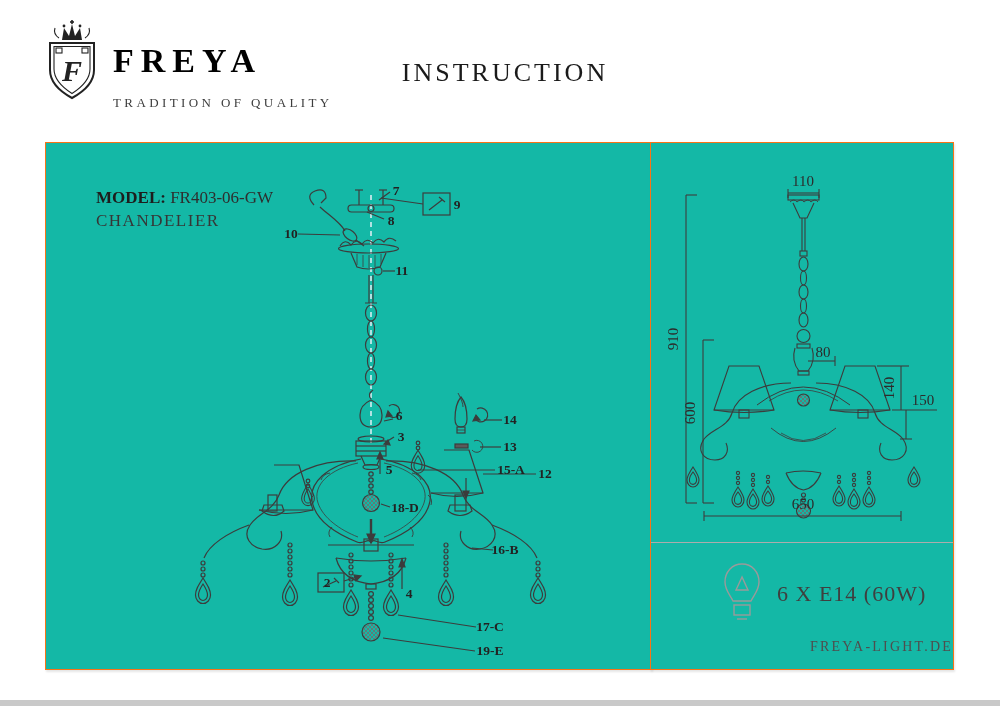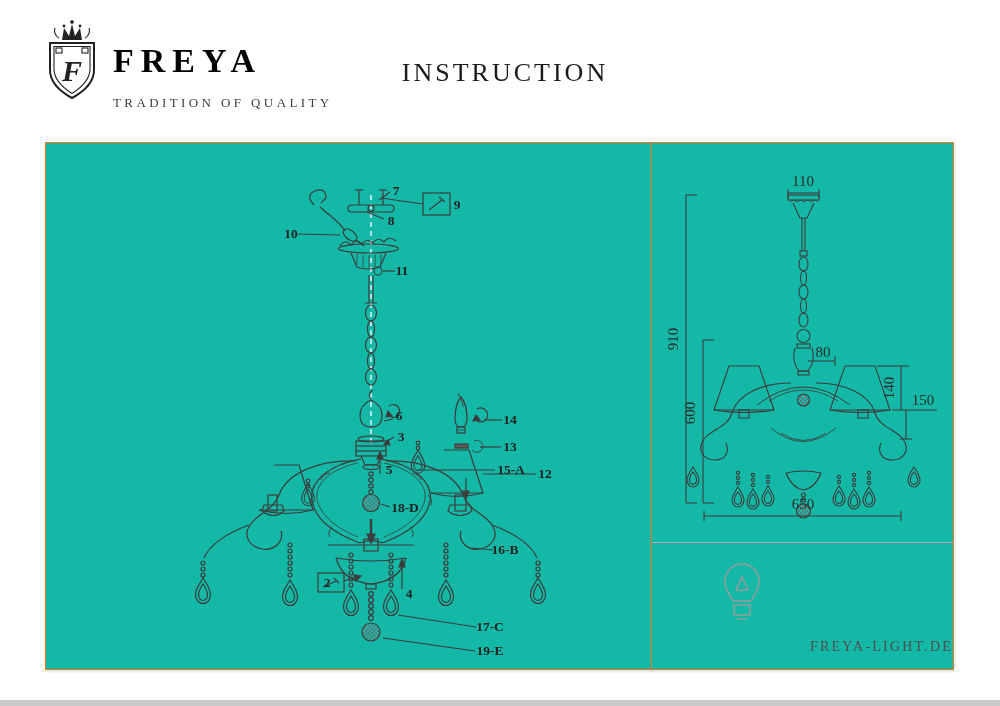--- a/index.html
+++ b/index.html
@@ -65,20 +65,25 @@
   <div class="brand-block">
     <div class="brand-name">FREYA</div>
     <div class="brand-tagline">TRADITION OF QUALITY</div>
   </div>
 </div>
 
 <div class="page-title">INSTRUCTION</div>
 
 <div class="box" id="left-box">
   <div class="model-block">
+    <div class="model-line">
+      <span class="model-label">MODEL:</span>
+      <span>FR403-06-GW</span>
+    </div>
+    <div class="product-type">CHANDELIER</div>
   </div>
 
   <svg width="605" height="526" viewBox="0 0 605 526">
     <defs>
       <pattern id="hatch" width="4" height="4" patternUnits="userSpaceOnUse">
         <path d="M0,4 L4,0 M0,0 L4,4" stroke="#6d6d6d" stroke-width="0.8"></path>
       </pattern>
       <g id="drop" stroke="#3c3c3c" fill="none" stroke-width="1.2">
         <path d="M0,-13 C5,-5 7.5,-1 7.5,4 A7.5,8.5 0 1 1 -7.5,4 C-7.5,-1 -5,-5 0,-13 Z"></path>
         <path d="M0,-7 C3,-2.5 4.5,0.5 4.5,4 A4.5,5.5 0 1 1 -4.5,4 C-4.5,0.5 -3,-2.5 0,-7 Z"></path>
@@ -391,17 +396,18 @@
   
   <div id="bulb-section">
     <svg class="bulb-icon" width="42" height="62" viewBox="0 0 42 62">
       <g stroke="#9a9a9a" fill="none" stroke-width="1.4">
         <path d="M21,3 C31,3 38,11 38,21 C38,29 33,34 30,40 L12,40 C9,34 4,29 4,21 C4,11 11,3 21,3 Z"></path>
         <path d="M21,16 L15,29 H27 Z"></path>
         <rect x="13" y="44" width="16" height="10"></rect>
         <line x1="16" y1="58" x2="26" y2="58"></line>
       </g>
     </svg>
+    <div class="bulb-spec">6 X E14 (60W)</div>
     <div class="website">FREYA-LIGHT.DE</div>
   </div>
 </div>
 
 <div class="page-bottom-edge"></div>
 
 </body></html>

